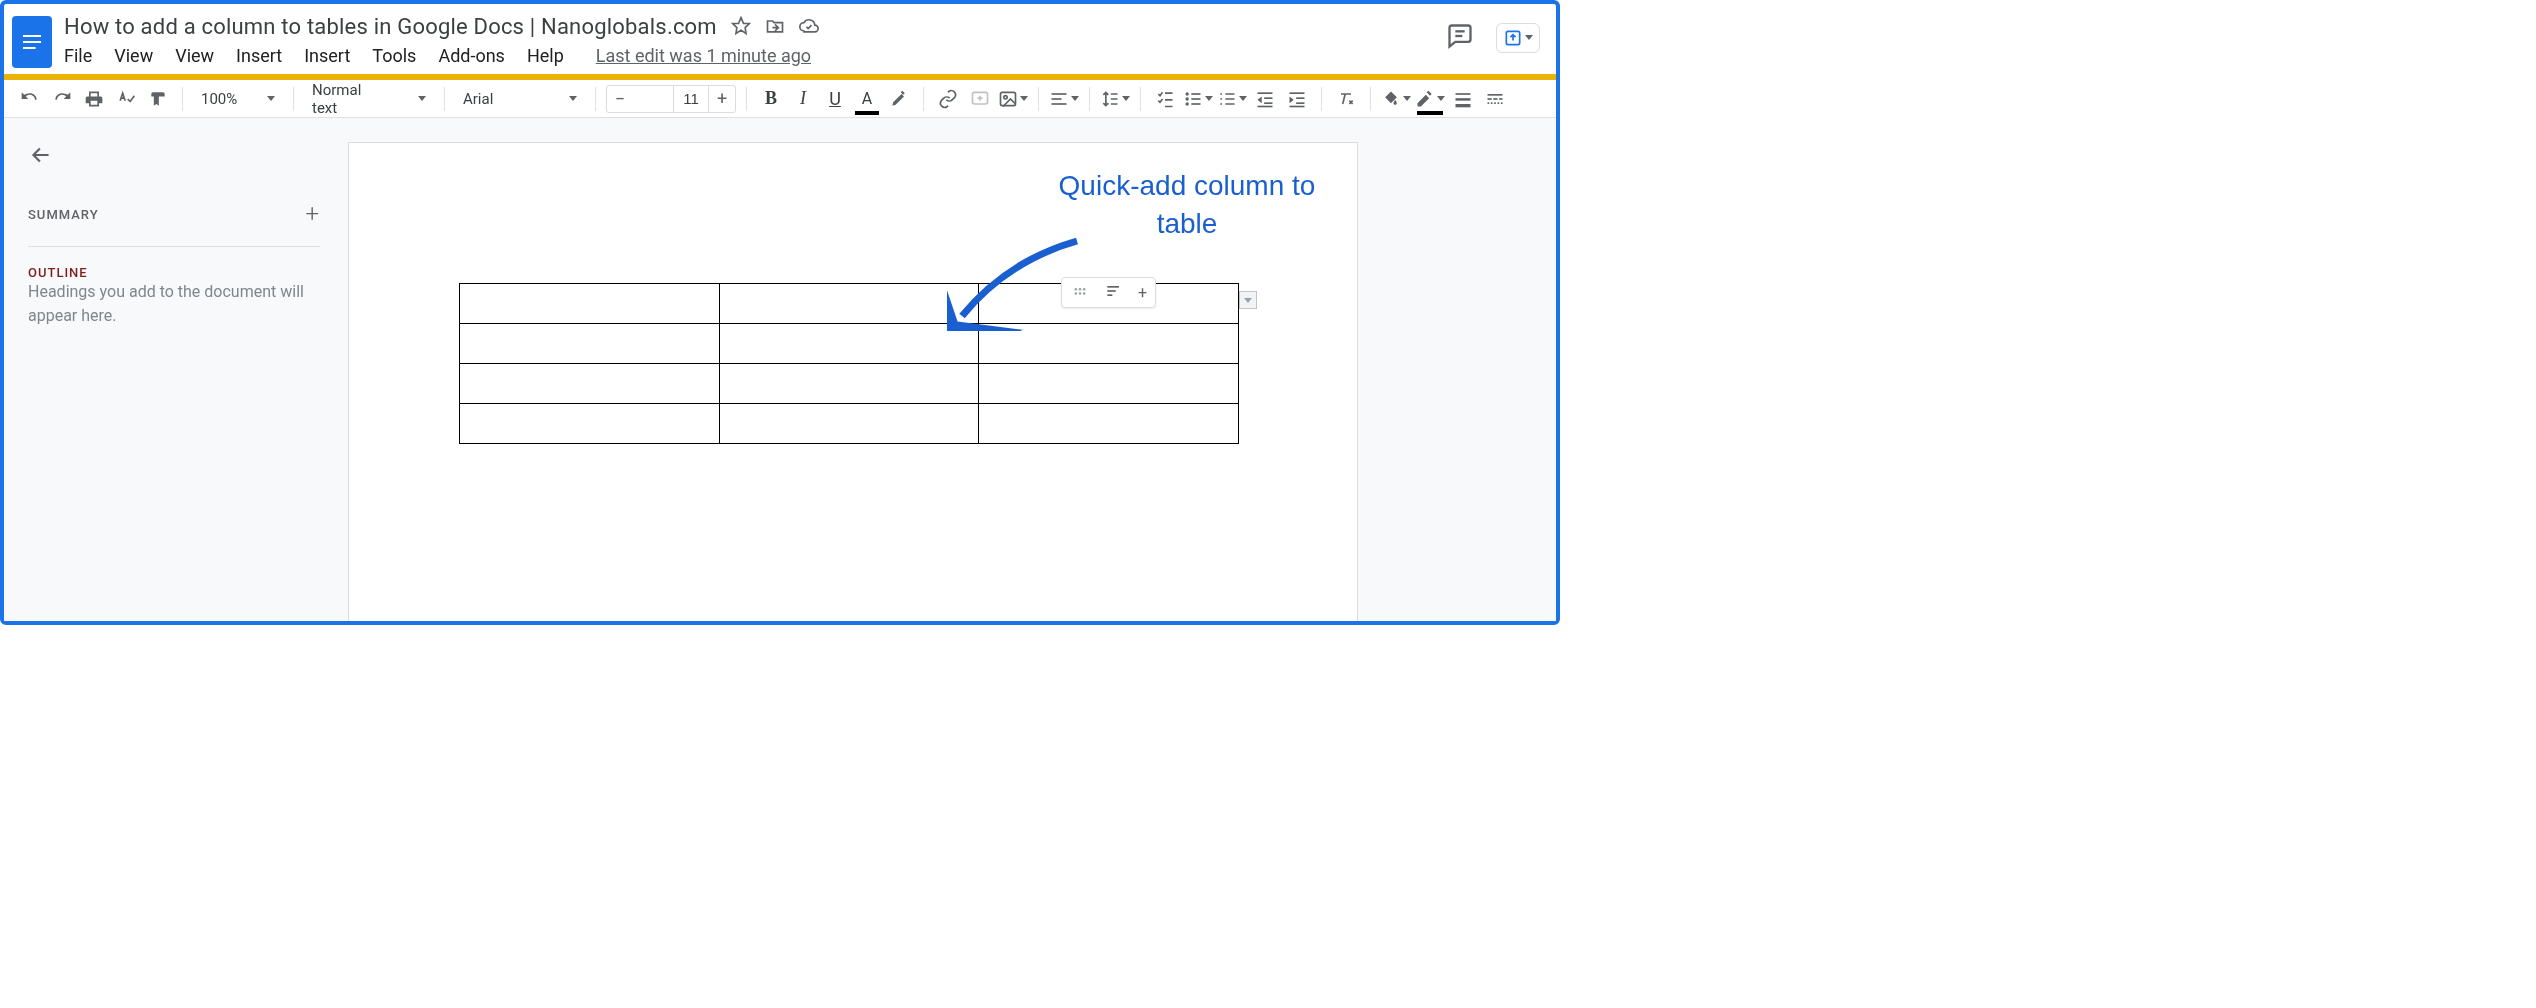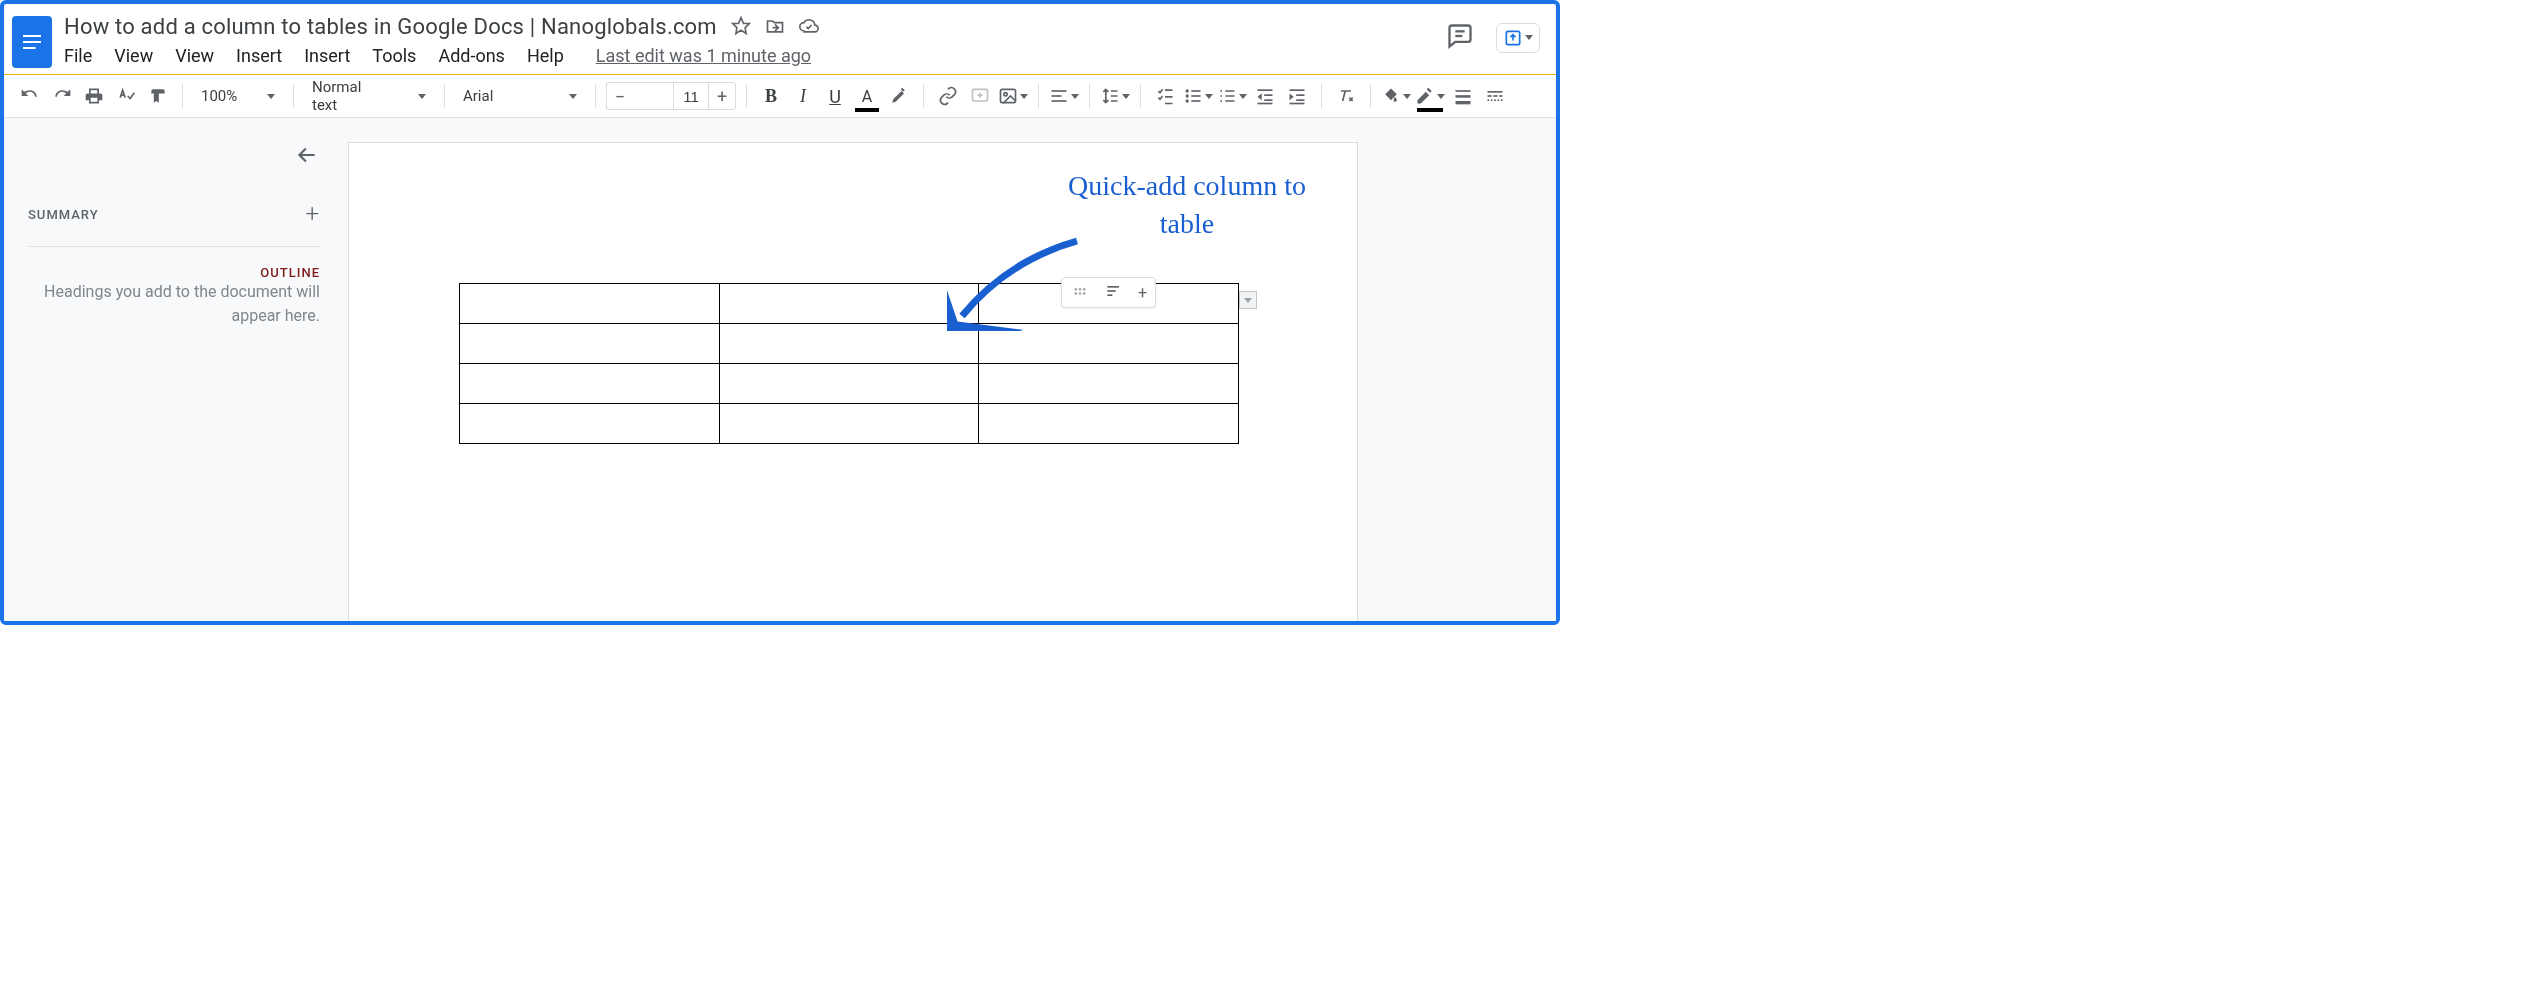--- a/index.html
+++ b/index.html
@@ -78,21 +78,21 @@
     border-radius: 6px;
     padding: 4px 6px;
     display: flex; align-items: center; gap: 2px;
     color: #1a73e8;
   }
   .share-chip svg { width: 20px; height: 20px; }
   
   .toolbar {
     display: flex; align-items: center;
     height: 44px;
-    border-top: 1px solid #eab308;
+    border-top: 6px solid #eab308;
     border-bottom: 1px solid #e0e0e0;
     padding: 0 12px;
     gap: 4px;
     margin-top: 6px;
     color: #5f6368;
     background: #fff;
   }
   .tb-btn {
     min-width: 28px; height: 28px;
     display: flex; align-items: center; justify-content: center;
@@ -159,21 +159,20 @@
     flex: 1;
     display: flex;
     background: #f8f9fa;
     overflow: hidden;
   }
   .sidebar {
     width: 340px;
     padding: 24px 24px 0 24px;
     color: #5f6368;
     font-size: 15px;
-    text-align: right;
   }
   .sidebar .back-arrow { margin-bottom: 28px; }
   .sidebar .back-arrow svg{ width:26px;height:26px;color:#5f6368;}
   .summary-row{
     display:flex;align-items:center;justify-content:space-between;
     letter-spacing:1px;font-size:13px;font-weight:500;color:#5f6368;
   }
   .summary-row .plus{ font-size:24px; font-weight:300; color:#5f6368; cursor:pointer;}
   .sidebar hr{ border:none;border-top:1px solid #e0e0e0;margin:18px 0;}
   .outline-label{letter-spacing:1px;font-size:13px;font-weight:500;color:#7f1d1d;}
@@ -233,21 +232,21 @@
     top: 24px;
     right: 30px;
     width: 280px;
     text-align: left;
     pointer-events:none;
   }
   .annotation-text{
     color:#1a5fd0;
     font-size:28px;
     line-height:1.35;
-    font-family:Liberation Serif, serif;
+    font-family:Liberation Sans, sans-serif;
     text-align:center;
   }
   .annotation-arrow{
     position:absolute;
     top: 64px;
     left: -100px;
     width: 140px; height: 100px;
   }
 </style>
 </head>

